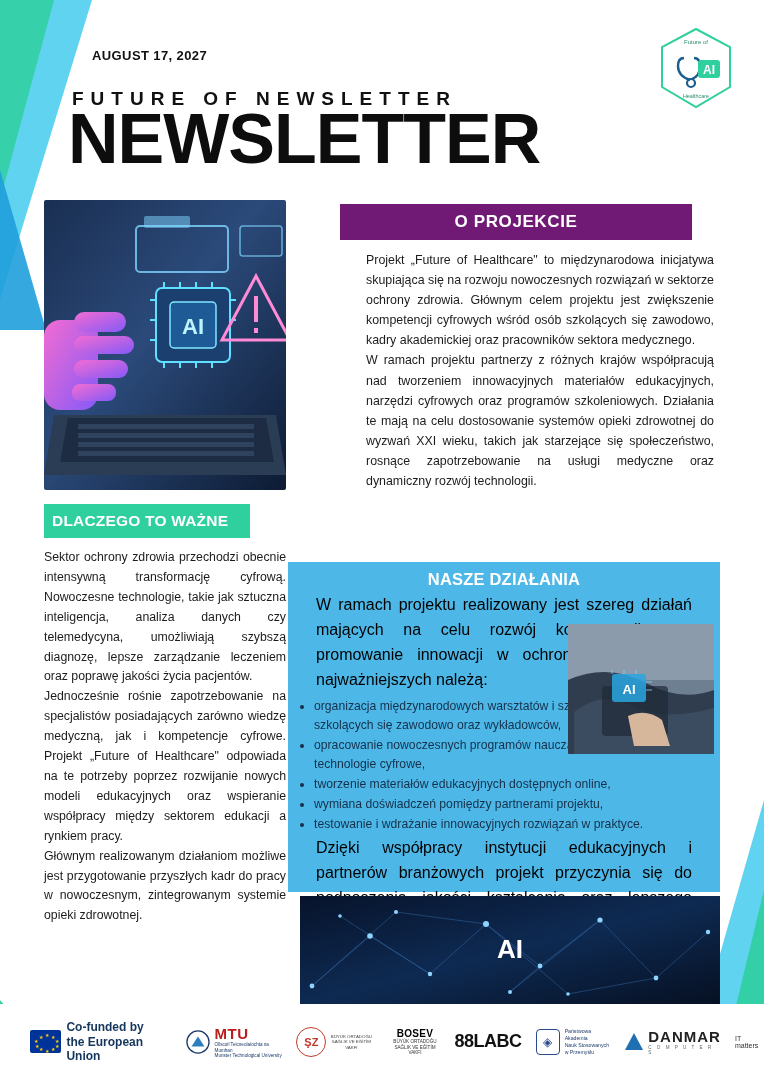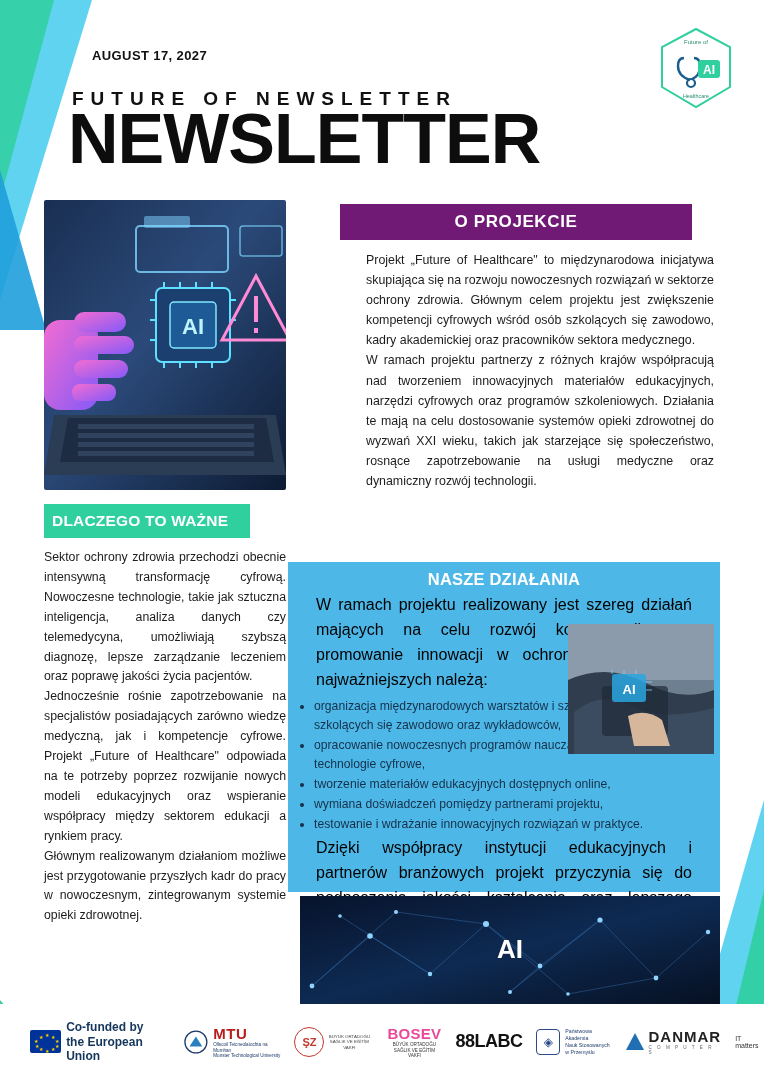--- a/index.html
+++ b/index.html
@@ -160,21 +160,21 @@
   .mtu-sub { font-size: 4.6px; color: #1b3a6b; line-height: 1.25; }
 
   .seal {
     width: 30px; height: 30px; border-radius: 50%;
     border: 1.6px solid #c0392b;
     display: flex; align-items: center; justify-content: center;
     font-size: 11px; font-weight: bold; color: #c0392b;
   }
   .seal-sub { font-size: 4.4px; color: #444; text-align: center; width: 48px; line-height: 1.2; }
 
-  .bosev { font-size: 15px; font-weight: bold; color: #ec4899; letter-spacing: .3px; }
+  .bosev { font-size: 10px; font-weight: bold; color: #000000; letter-spacing: .3px; }
   .bosev-sub { font-size: 4.6px; color: #333; text-align: center; line-height: 1.2; }
 
   .labc { font-size: 18px; font-weight: bold; color: #111; letter-spacing: -.5px; }
 
   .pans-mark {
     width: 26px; height: 26px; border: 1.4px solid #2b4a8b; border-radius: 4px;
     display: flex; align-items: center; justify-content: center;
     color: #2b4a8b; font-size: 12px;
   }
   .pans-text { font-size: 5.2px; color: #23406f; line-height: 1.3; }

